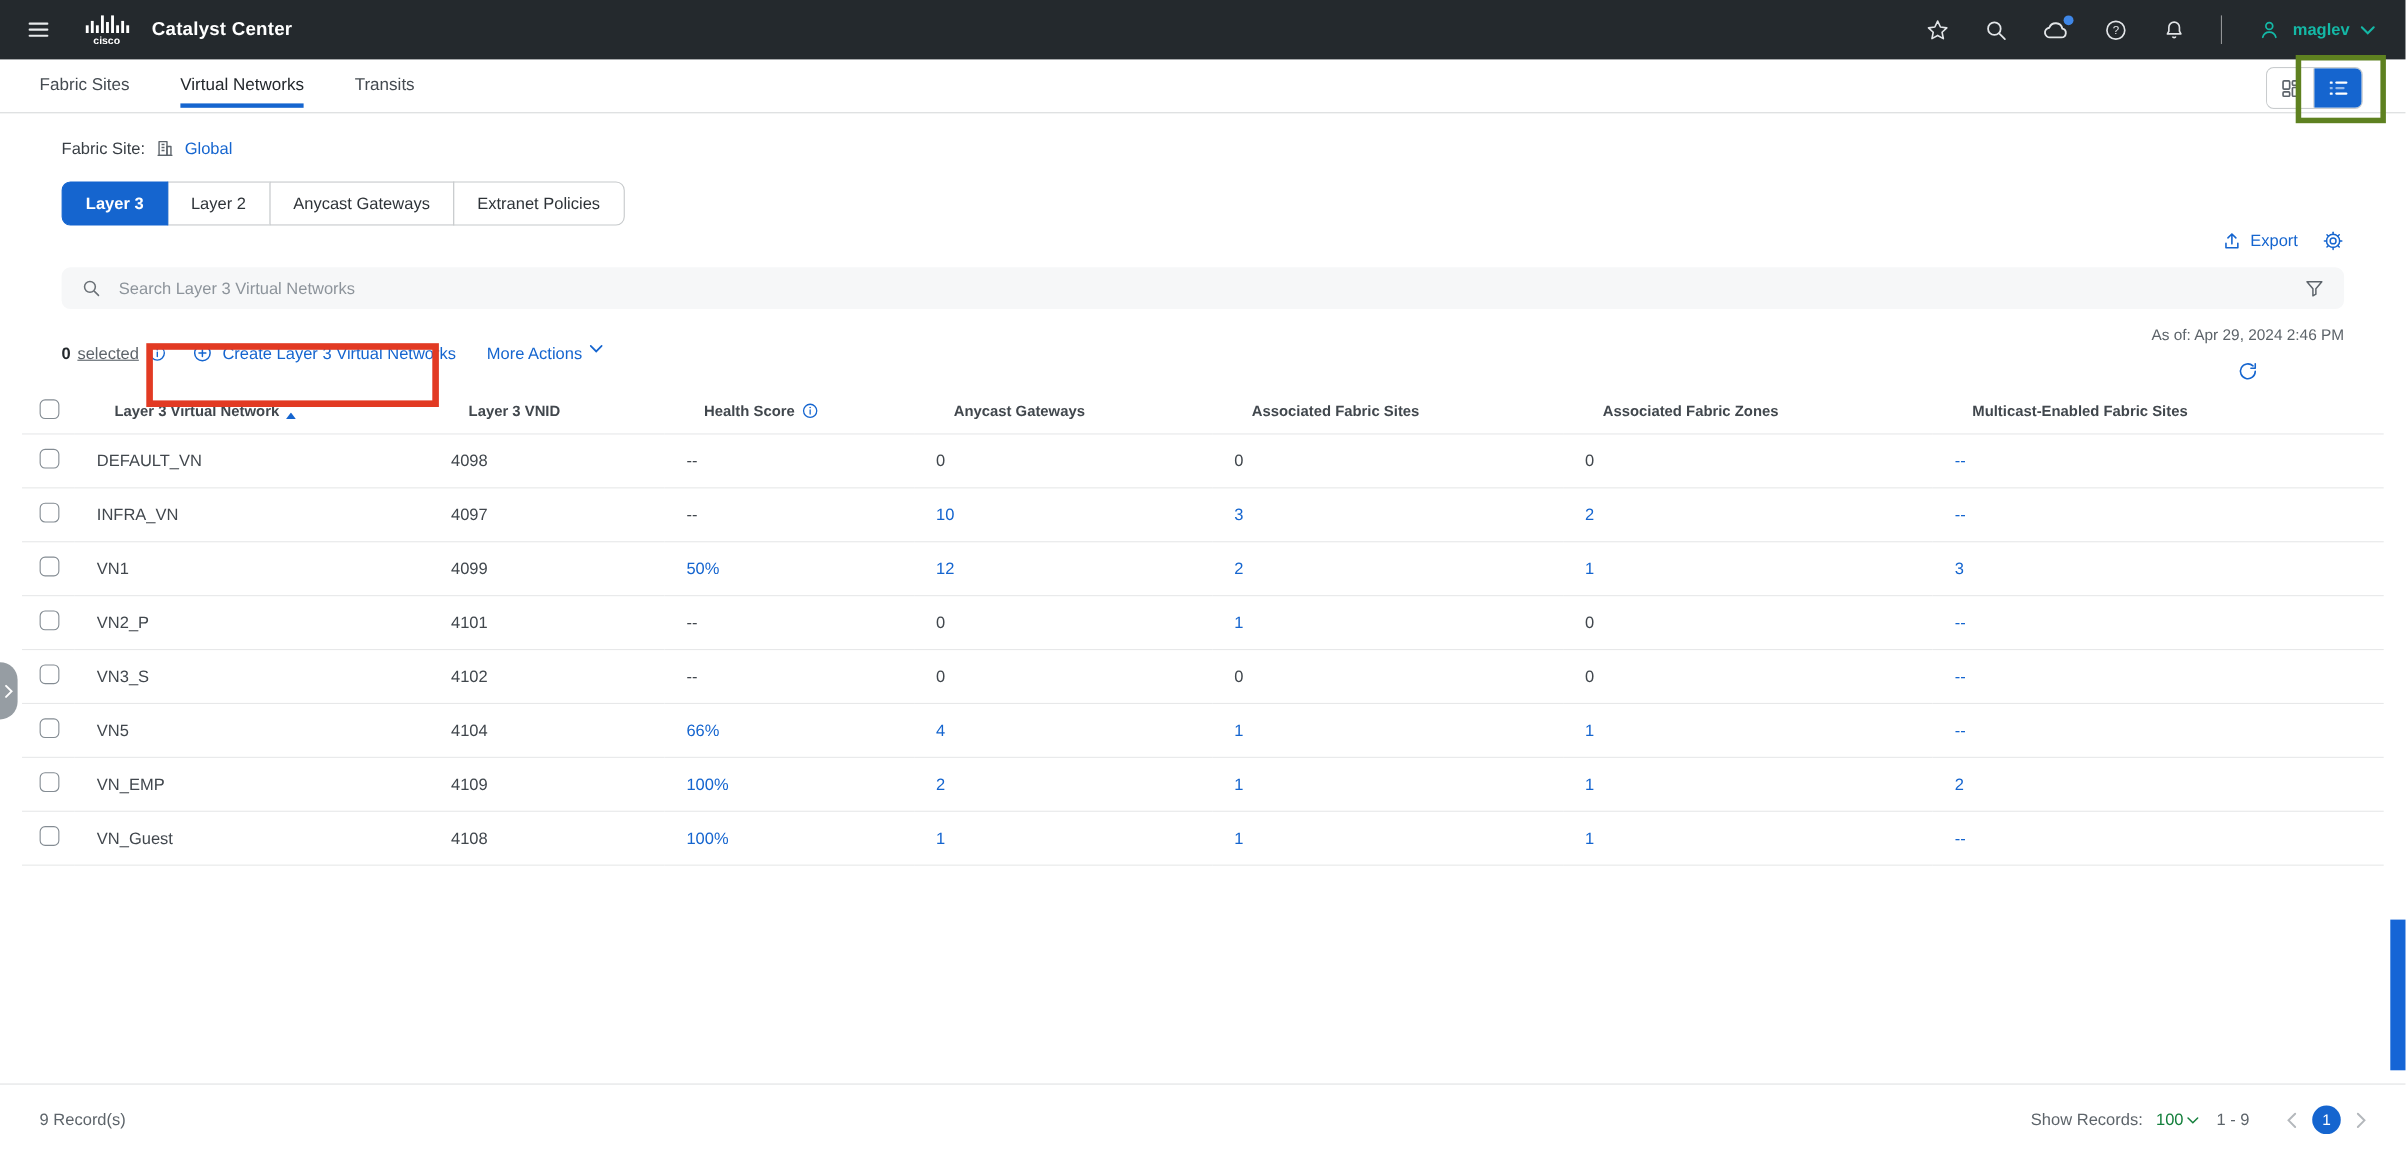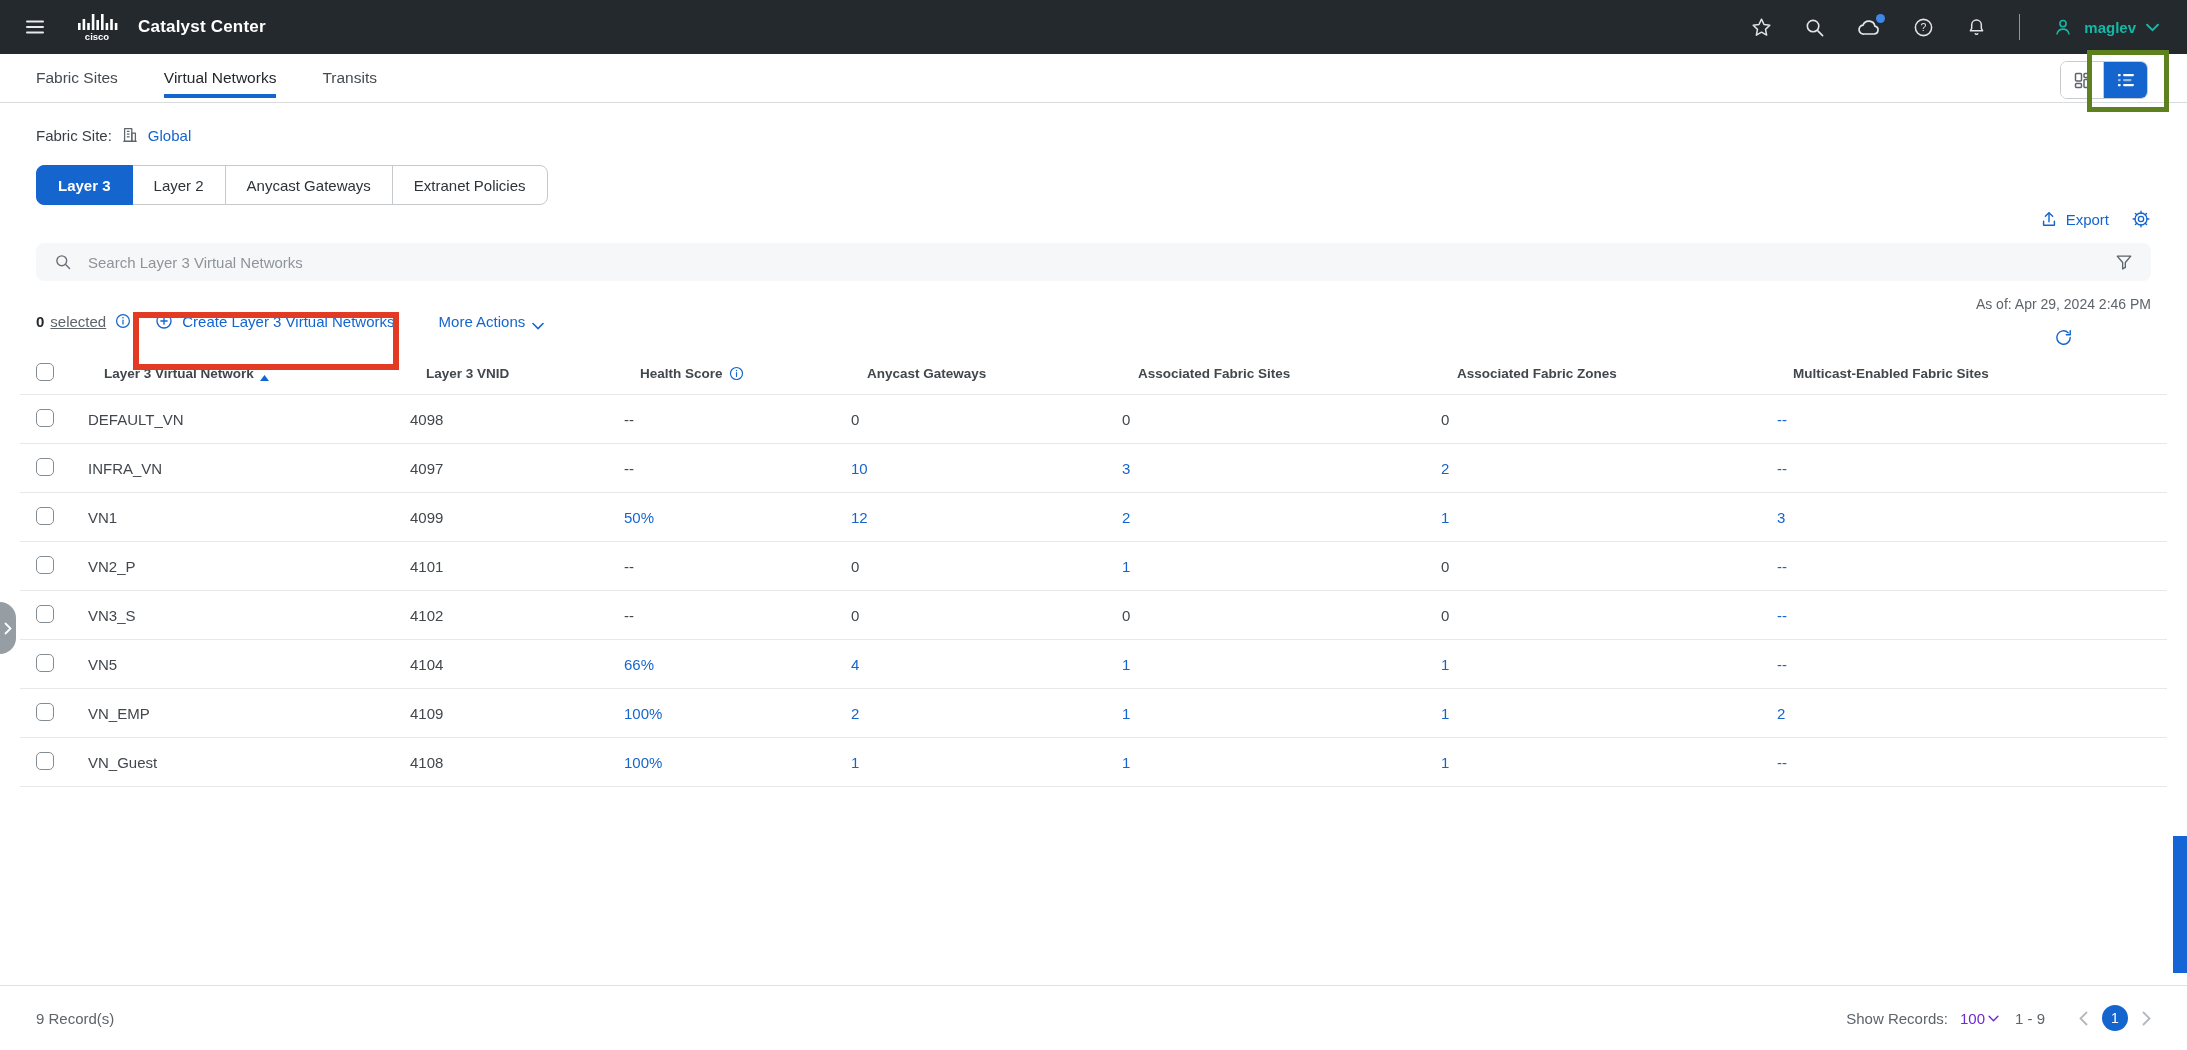--- a/index.html
+++ b/index.html
@@ -26,21 +26,21 @@
   .nav-tabs { height:49px; border-bottom:1px solid #d8dadb; display:flex; align-items:stretch; padding-left:36px; position:relative; }
   .nav-tab { display:flex; align-items:center; margin-right:46px; font-size:15.5px; color:#454b51; position:relative; cursor:pointer; }
   .nav-tab.active { color:#23282c; font-weight:500; }
   .nav-tab.active::after { content:""; position:absolute; left:0; right:0; bottom:4px; height:4px; background:#1565cf; }
   .view-toggle { position:absolute; right:39px; top:7px; height:38px; display:flex; border:1px solid #c9ccce; border-radius:7px; overflow:hidden; background:#fff; }
   .view-btn { width:43px; display:flex; align-items:center; justify-content:center; cursor:pointer; }
   .view-btn.grid { color:#5d646b; border-right:1px solid #c9ccce; background:#fff; }
   .view-btn.list { background:#1565cf; }
 
   
-  .content { padding:0 36px; }
+  .content { padding:0 56px; }
   .fabric-row { margin-top:20px; height:24px; display:flex; align-items:center; gap:9px; font-size:15px; color:#383e44; }
   .building-icon { color:#5d646b; }
   .fabric-link { color:#1565cf; cursor:pointer; }
 
   .segments { margin-top:18px; display:flex; height:40px; }
   .segment { border:1px solid #c6c9cb; background:#fff; color:#2e3338; font-size:15px; display:flex; align-items:center; padding:0 21px; margin-left:-1px; cursor:pointer; }
   .segment:first-child { border-radius:8px 0 0 8px; margin-left:0; }
   .segment:last-child { border-radius:0 8px 8px 0; }
   .segment.active { background:#1565cf; border-color:#1565cf; color:#fff; font-weight:600; z-index:1; }
 
@@ -52,21 +52,21 @@
   .search-icon { color:#6a7076; }
   .search-input { flex:1; border:none; outline:none; background:transparent; font-size:15px; color:#41474d; margin-left:14px; font-family:inherit; }
   .search-input::placeholder { color:#8d949b; }
   .funnel-btn { color:#5d646b; cursor:pointer; }
 
   .toolbar { margin-top:25px; height:30px; display:flex; align-items:center; font-size:15px; }
   .sel-count { font-weight:700; color:#23282c; }
   .sel-label { color:#5d646a; margin:0 9px 0 6px;text-decoration:underline; }
   .info-btn { color:#1565cf; cursor:pointer; }
   .create-btn { display:flex; align-items:center; gap:9px; color:#1565cf; margin-left:24px; cursor:pointer; }
-  .more-actions { display:flex; align-items:flex-end; gap:7px; color:#1565cf; margin-left:44px; cursor:pointer; }
+  .more-actions { display:flex; align-items:flex-start; gap:7px; color:#1565cf; margin-left:28px; cursor:pointer; }
   .as-of { margin-left:auto; display:flex; align-items:center; gap:16px; color:#5d646a; font-size:14px;flex-direction:column; }
   .refresh-btn { color:#1565cf; cursor:pointer; }
 
   
   .table-wrap { margin:16px 20px 0; }
   table { width:100%; border-collapse:collapse; table-layout:fixed; }
   thead th { font-size:13.5px; font-weight:700; color:#41474d; text-align:left; padding:14px 8px 13px 20px; }
   th .th-inner { display:inline-flex; align-items:flex-end; gap:6px;padding-left:16px; }
   .col-check { padding:0 0 0 16px !important; }
   tbody td { height:49px; padding:0 8px 0 20px; font-size:15px; color:#41474d; border-top:1px solid #e7e8e9; }
@@ -78,21 +78,21 @@
   
   .red-box   { position:absolute; left:133px; top:312px; width:266px; height:58px; border:6px solid #e23a23; pointer-events:none; z-index:30; }
   .green-box { position:absolute; left:2087px; top:50px; width:82px; height:62px; border:5px solid #5e8120; pointer-events:none; z-index:30; }
   .panel-expand { position:absolute; left:0; top:602px; width:16px; height:52px; background:#969da3; border-radius:0 28px 28px 0; display:flex; align-items:center; justify-content:center; color:#fff; cursor:pointer; z-index:20; }
   .scroll-thumb { position:absolute; right:0; top:836px; width:14px; height:137px; background:#1565d6; cursor:pointer; z-index:20; }
 
   
   .app-footer { position:absolute; left:0; right:0; bottom:0; height:65px; border-top:1px solid #e0e2e3; background:#fff; display:flex; align-items:center; padding:0 36px; font-size:15px; color:#5d646a; }
   .footer-right { margin-left:auto; display:flex; align-items:center; }
   .show-label { margin-right:12px; }
-  .page-size { color:#6d28d9; display:flex; align-items:center; gap:3px; cursor:pointer; }
+  .page-size { color:#15803d; display:flex; align-items:center; gap:3px; cursor:pointer; }
   .range { margin:0 34px 0 16px; }
   .page-chevron { color:#b4b8bc; cursor:pointer; }
   .page-num { width:26px; height:26px; border-radius:50%; background:#1565cf; color:#fff; display:flex; align-items:center; justify-content:center; font-size:14px; margin:0 14px; cursor:pointer; }
 </style>
 </head>
 <body>
 
 <header class="app-header">
   <span class="hamburger">
     <svg width="22" height="22" viewBox="0 0 22 22" fill="none" stroke="currentColor" stroke-width="2" stroke-linecap="round">

